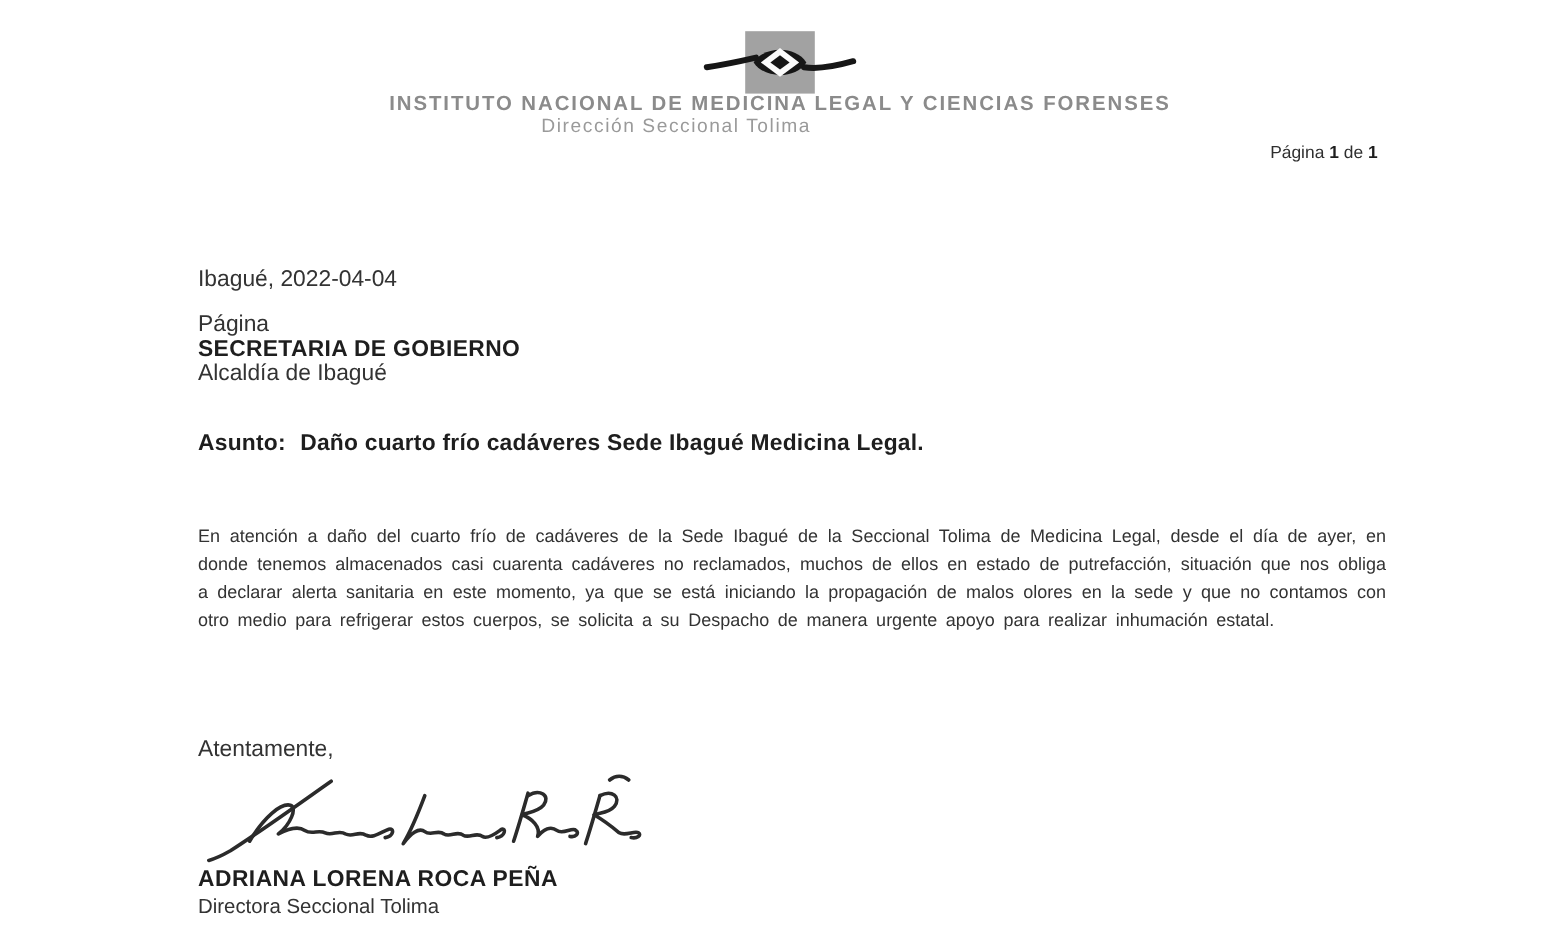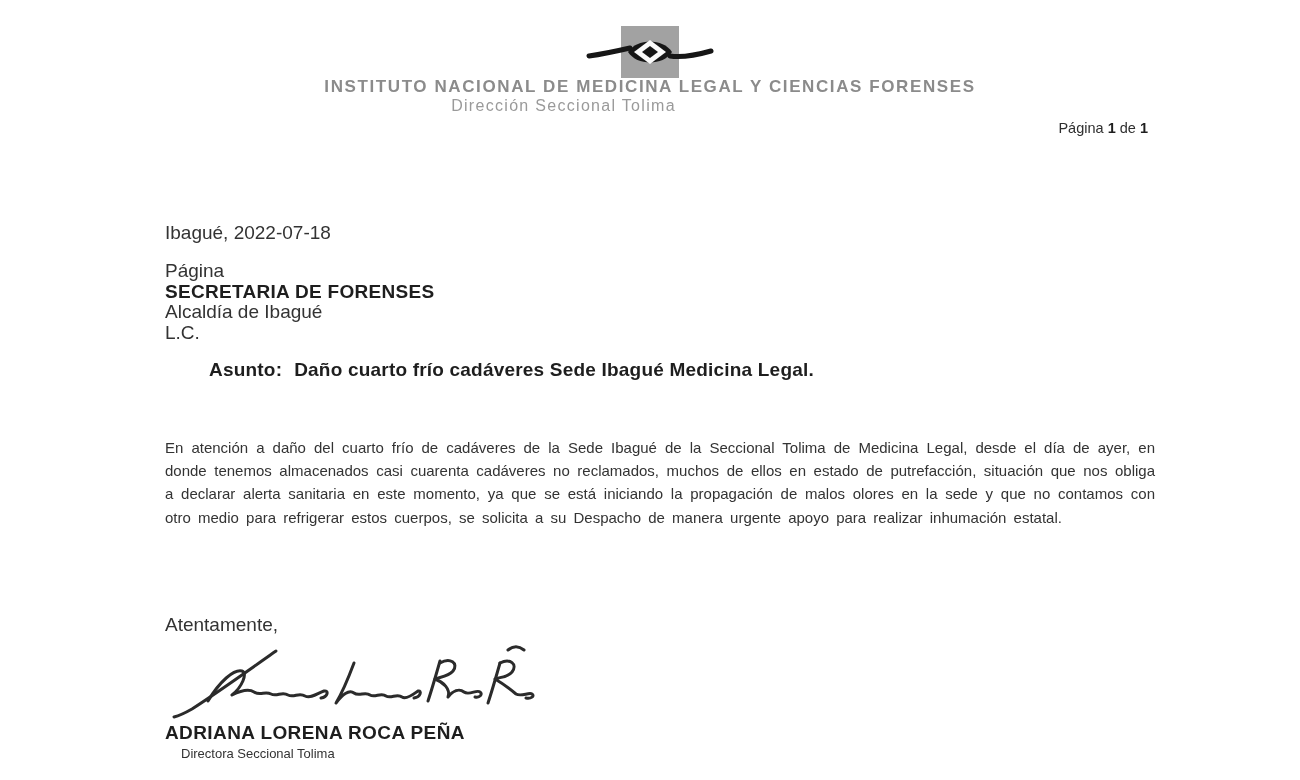--- a/index.html
+++ b/index.html
@@ -61,21 +61,20 @@
   }
   .date { top: 222px; font-size: 19px; color: #333333; }
   .recipient { top: 261px; font-size: 19px; line-height: 20.5px; color: #333333; }
   .recipient .entity { font-weight: bold; color: #1e1e1e; letter-spacing: 0.3px; }
   .subject {
     top: 359px;
     font-size: 19px;
     font-weight: bold;
     color: #1e1e1e;
     letter-spacing: 0.2px;
-    margin-left: 44px;
   }
   .subject .subject-text { margin-left: 12px; }
   .greeting { top: 399px; font-size: 19px; color: #333333; }
   .body-par {
     top: 436px;
     font-size: 15px;
     line-height: 23.2px;
     text-align: justify;
     word-spacing: 3px;
     color: #333333;
@@ -88,21 +87,21 @@
     width: 380px;
     height: 85px;
   }
   .signer-name {
     top: 722px;
     font-size: 19px;
     font-weight: bold;
     color: #1e1e1e;
     letter-spacing: 0.4px;
   }
-  .signer-title { top: 746px; font-size: 13px; color: #333333; margin-left: 16px; }
+  .signer-title { top: 746px; font-size: 17px; color: #333333; }
 </style>
 </head>
 <body>
 
 <div class="page">
 
   <div class="logo-wrap">
     <svg width="130" height="62" viewBox="0 0 130 62">
       <rect x="36" y="4" width="58" height="52" fill="#a2a2a2"></rect>
       <path d="M4,34 C18,32 32,29 45,26" stroke="#161616" stroke-width="5" fill="none" stroke-linecap="round"></path>
@@ -117,27 +116,26 @@
   <div class="inst-sub">Dirección Seccional Tolima</div>
 
   <div class="page-number">
     <span>Página</span>
     <b>1</b>
     <span>de</span>
     <b>1</b>
   </div>
 
 
-  <div class="block date">Ibagué, 2022-07-18</div>
+  <div class="block date">Ibagué, 2022-04-04</div>
 
   <div class="block recipient">
     <div>Página</div>
-    <div class="entity">SECRETARIA DE FORENSES</div>
+    <div class="entity">SECRETARIA DE GOBIERNO</div>
     <div>Alcaldía de Ibagué</div>
-    <div>L.C.</div>
   </div>
 
   <div class="block subject">
     <span>Asunto:</span><span class="subject-text">Daño cuarto frío cadáveres Sede Ibagué Medicina Legal.</span>
   </div>
 
 
   <div class="block body-par">En atención a daño del cuarto frío de cadáveres de la Sede Ibagué de la Seccional Tolima de Medicina Legal, desde el día de ayer, en donde tenemos almacenados casi cuarenta cadáveres no reclamados, muchos de ellos en estado de putrefacción, situación que nos obliga a declarar alerta sanitaria en este momento, ya que se está iniciando la propagación de malos olores en la sede y que no contamos con otro medio para refrigerar estos cuerpos, se solicita a su Despacho de manera urgente apoyo para realizar inhumación estatal.</div>
 
   <div class="block closing">Atentamente,</div>

